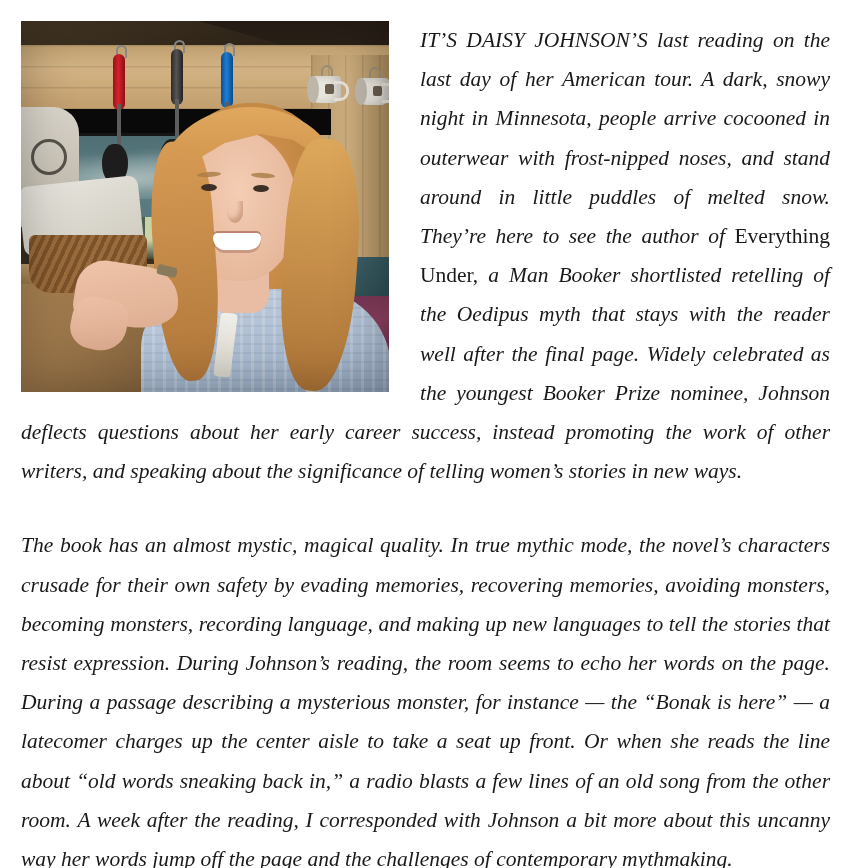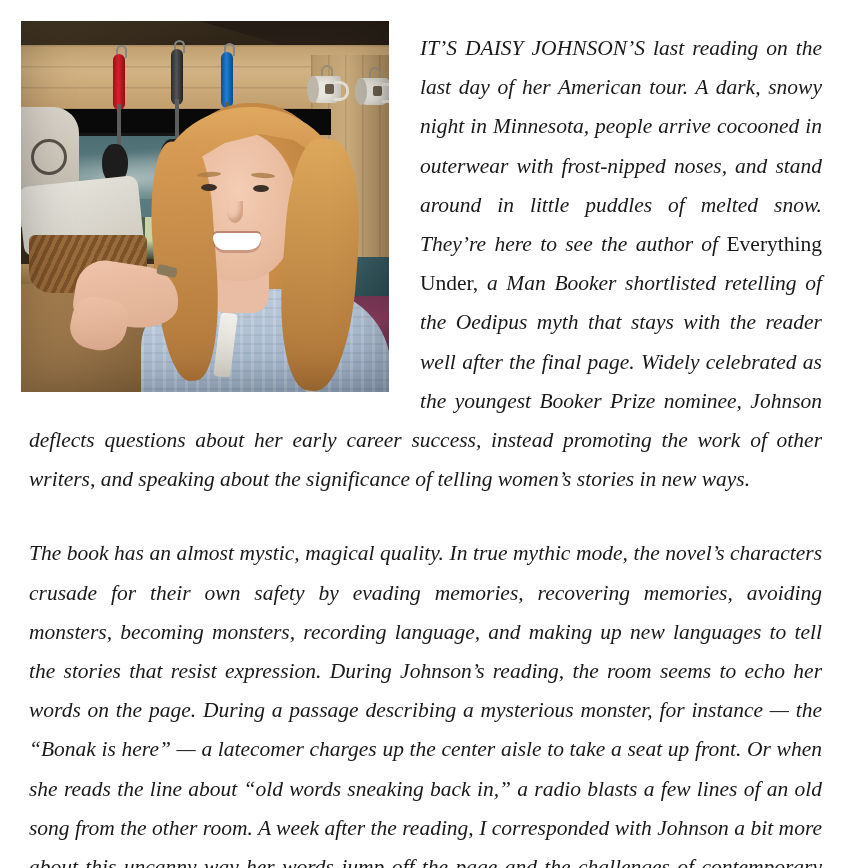--- a/index.html
+++ b/index.html
@@ -318,21 +318,21 @@
   }
 
   
   .article {
     font-size: 21.5px;
     line-height: 39.2px;
     text-align: justify;
     color: #191919;
   }
   .article p {
-    margin: 8px;
+    margin: 0;
     font-style: italic;
   }
   .article p + p {
     margin-top: 35px;
   }
   .lead-caps {
     font-style: italic;
     font-variant: normal;
   }
   .roman {

